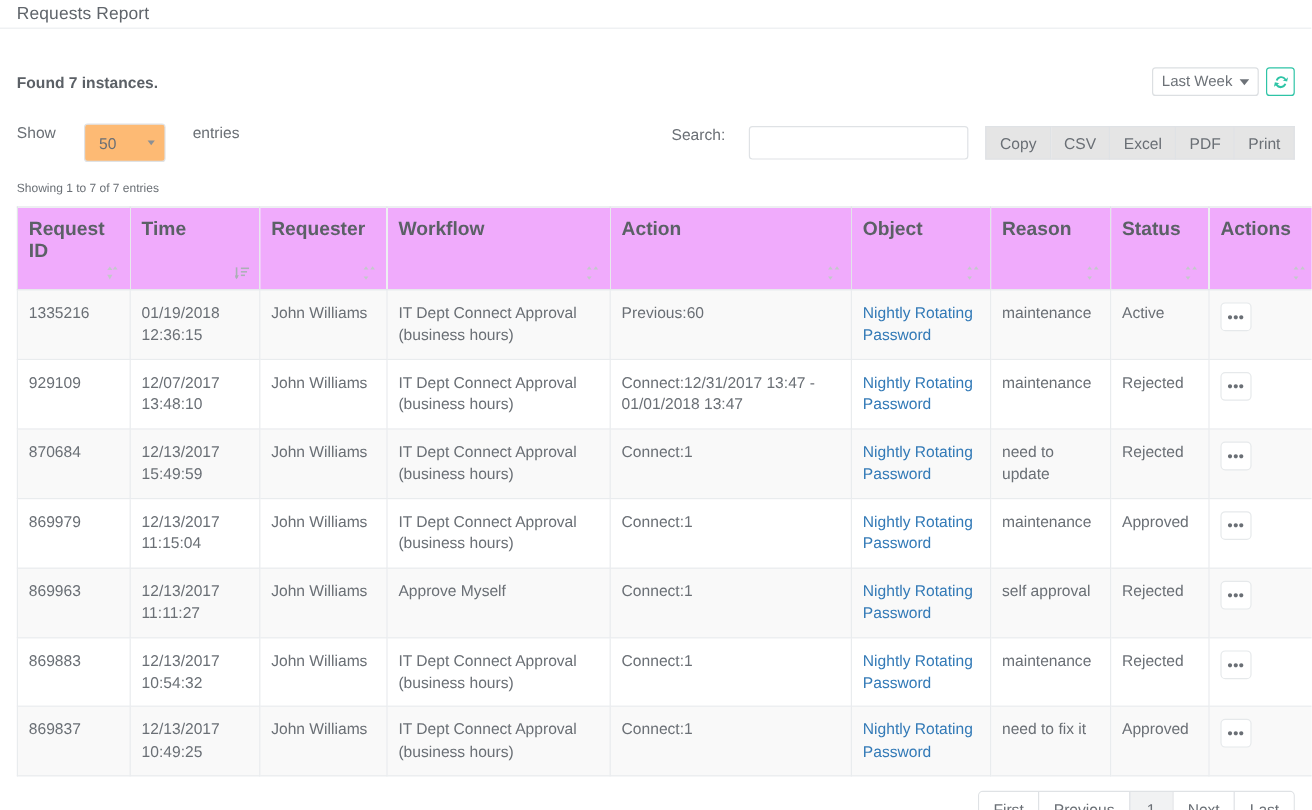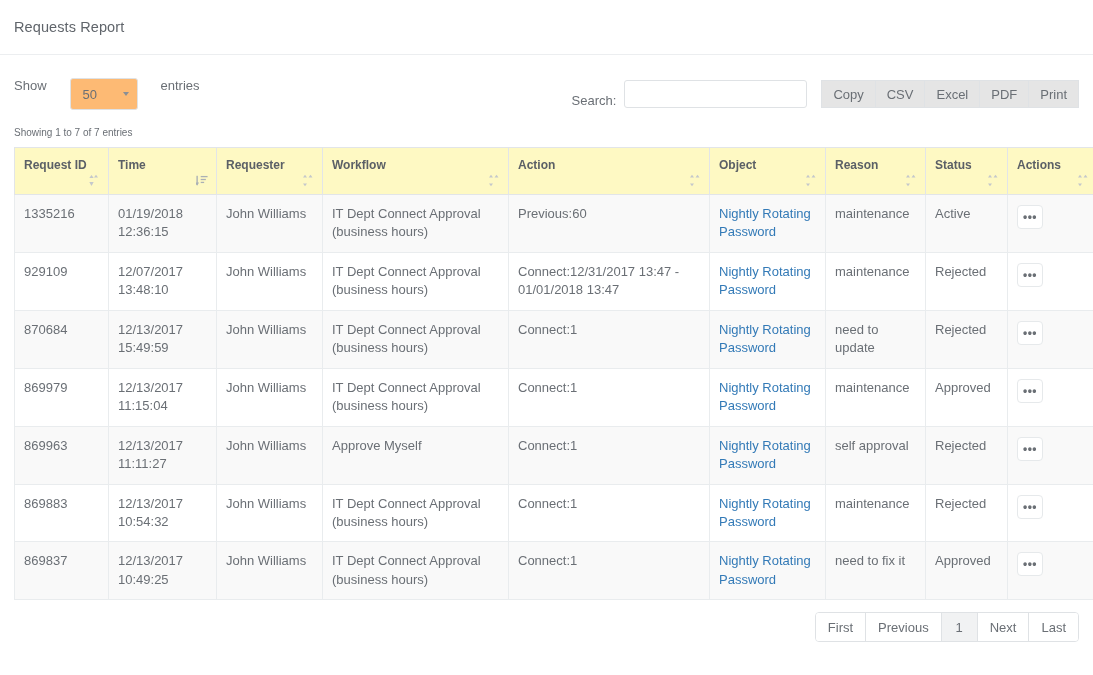--- a/index.html
+++ b/index.html
@@ -9,21 +9,21 @@
     height: 675px;
     background: #ffffff;
     font-family: "Liberation Sans", sans-serif;
     font-size: 13px;
     color: #555a60;
     overflow: hidden;
   }
 
   
   .page-header {
-    height: 55px;
+    height: 24px;
     border-bottom: 1px solid #eceef0;
     display: flex;
     align-items: center;
     padding: 0 0 0 14px;
   }
   .page-header .title {
     font-size: 14.5px;
     color: #60656b;
     letter-spacing: .1px;
   }
@@ -116,22 +116,22 @@
     border-top-width: 4.5px;
   }
 
   .dt-right {
     display: flex;
     align-items: center;
     gap: 14px;
   }
   .dt-filter {
     display: flex;
-    align-items: flex-end;
-    gap: 8px;
+    align-items: flex-start;
+    gap: 20px;
     font-size: 13px;
     color: #6a6f75;
   }
   .dt-filter input {
     width: 183px;
     height: 28px;
     border: 1px solid #dfe2e5;
     border-radius: 3px;
     padding: 0 8px;
     font-family: "Liberation Sans", sans-serif;
@@ -167,26 +167,26 @@
   table.report {
     width: 100%;
     border-collapse: collapse;
     border: 1px solid #e2e5e8;
     table-layout: fixed;
   }
   table.report th {
     border: 1px solid #e2e5e8;
     text-align: left;
     vertical-align: top;
-    font-size: 12px;
+    font-size: 16px;
     font-weight: bold;
     color: #5b6066;
     padding: 10px 9px 22px 9px;
     position: relative;
-    background: #fef9c3;
+    background: #f0abfc;
     cursor: pointer;
     margin-left: 12px;
   }
   table.report th .sorticon {
     position: absolute;
     right: 8px;
     bottom: 7px;
     width: 12px;
     height: 13px;
   }
@@ -266,20 +266,35 @@
 </style>
 </head>
 <body>
 
 <div class="page-header">
   <div class="title">Requests Report</div>
 </div>
 
 <div class="content">
 
+  <div class="found-row">
+    <div class="found-text">Found 7 instances.</div>
+    <div class="range-controls">
+      <div class="range-select">
+        <span>Last Week</span>
+        <span class="caret"></span>
+      </div>
+      <div class="refresh-btn">
+        <svg width="13" height="13" viewBox="0 0 16 16">
+          <path d="M13.3 4.6A6 6 0 0 0 2.6 6.1l1.9.5A4 4 0 0 1 11.6 5.4L9.7 6.3l4.6 1.1.9-4.6z" fill="#2ec4a6"></path>
+          <path d="M2.7 11.4a6 6 0 0 0 10.7-1.5l-1.9-.5a4 4 0 0 1-7.1.7l1.9-.9-4.6-1.1-.9 4.6z" fill="#2ec4a6"></path>
+        </svg>
+      </div>
+    </div>
+  </div>
 
   <div class="dt-top">
     <div class="dt-length">
       <span>Show</span>
       <div class="length-select">
         <span>50</span>
         <span class="caret"></span>
       </div>
       <span>entries</span>
     </div>

